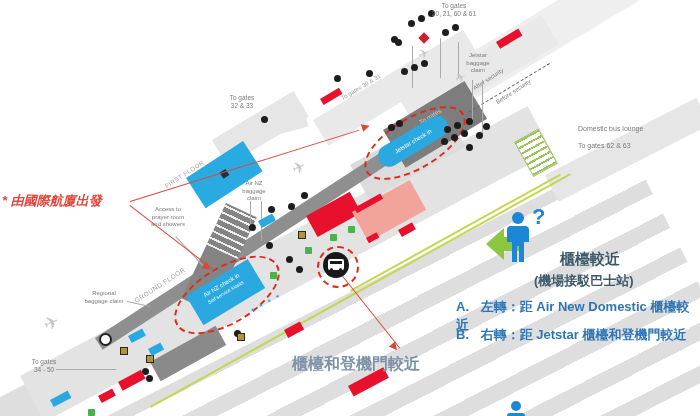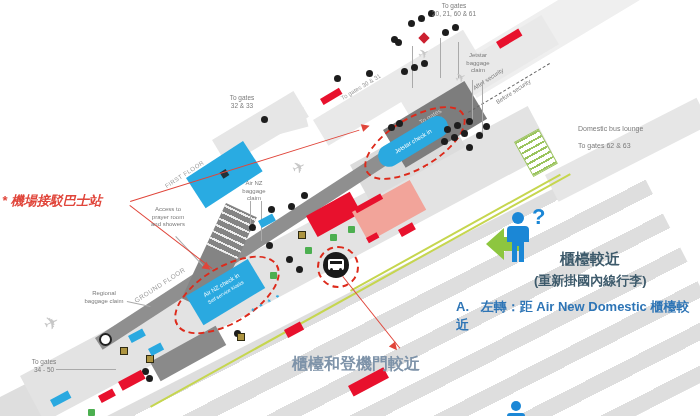--- a/index.html
+++ b/index.html
@@ -203,25 +203,29 @@
     <circle cx="34" cy="12" r="6" fill="#1b87d6"></circle>
     <path d="M27,20 h14 a4,4 0 0 1 4,4 v12 h-5 v20 h-5 v-16 h-2 v16 h-5 v-20 h-5 v-12 a4,4 0 0 1 4,-4 z" fill="#1b87d6"></path>
     <text x="48" y="18" font-size="22" font-weight="bold" fill="#1b87d6" font-family="Liberation Sans, DejaVu Sans, sans-serif">?</text>
   </svg>
 
   <svg class="p" style="left:498px;top:398px;" width="40" height="40" viewBox="0 0 40 40">
     <circle cx="18" cy="8" r="5" fill="#1b87d6"></circle>
     <path d="M12,15 h12 a3,3 0 0 1 3,3 v10 h-4 v12 h-4 v-10 h-2 v10 h-4 v-12 h-4 v-10 a3,3 0 0 1 3,-3 z" fill="#1b87d6"></path>
   </svg>
 
-  <div class="p" style="left:2px;top:192px;font-size:13px;font-weight:bold;font-style:italic;color:#e0453a;">* 機場接駁巴士站</div>
+  <div class="p" style="left:2px;top:192px;font-size:13px;font-weight:bold;font-style:italic;color:#e0453a;">* 由國際航廈出發</div>
 
   <div class="p" style="left:292px;top:354px;font-size:16px;font-weight:600;color:#7e93a9;">櫃檯和登機門較近</div>
 
   <div class="p" style="left:560px;top:250px;font-size:15px;font-weight:600;color:#3d5a6b;">櫃檯較近</div>
-  <div class="p" style="left:534px;top:272px;font-size:13px;font-weight:600;color:#3d5a6b;">(重新掛國內線行李)</div>
+  <div class="p" style="left:534px;top:272px;font-size:13px;font-weight:600;color:#3d5a6b;">(機場接駁巴士站)</div>
 
   <div class="p cjk" style="left:456px;top:298px;font-size:13px;">
     <span>A.</span>
     <span style="margin-left:8px;">左轉：距 Air New Domestic 櫃檯較近</span>
   </div>
+  <div class="p cjk" style="left:456px;top:326px;font-size:13px;">
+    <span>B.</span>
+    <span style="margin-left:8px;">右轉：距 Jetstar 櫃檯和登機門較近</span>
+  </div>
 
 </div>
 
 </body></html>

